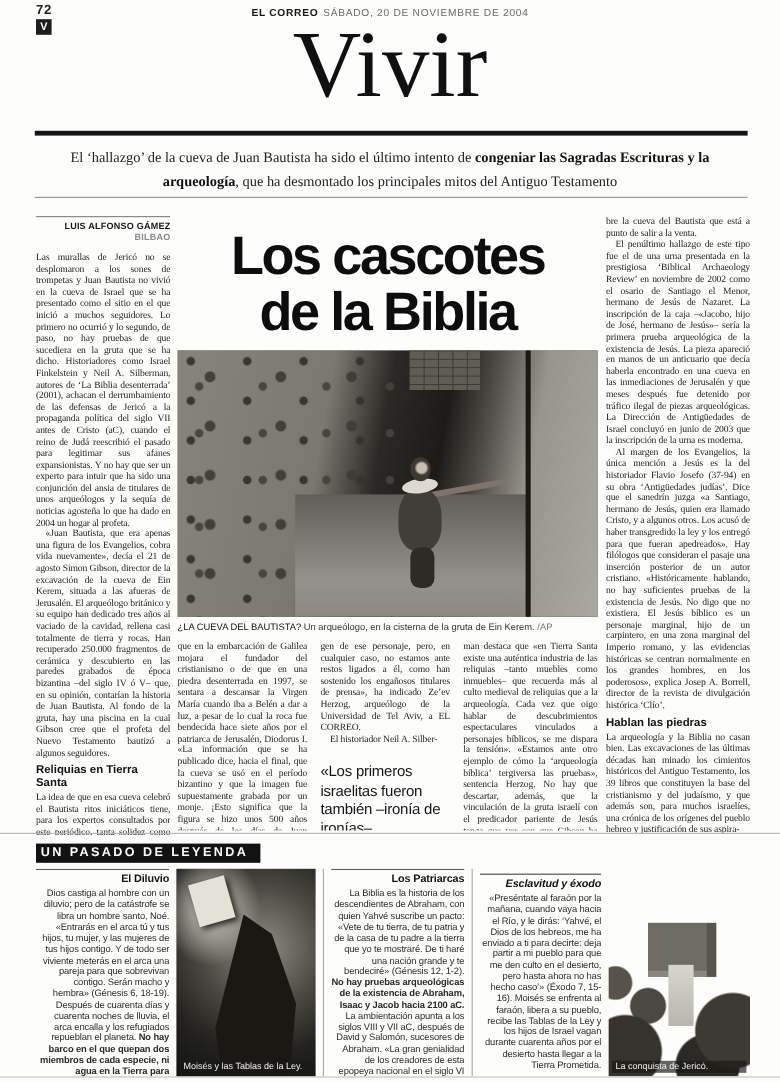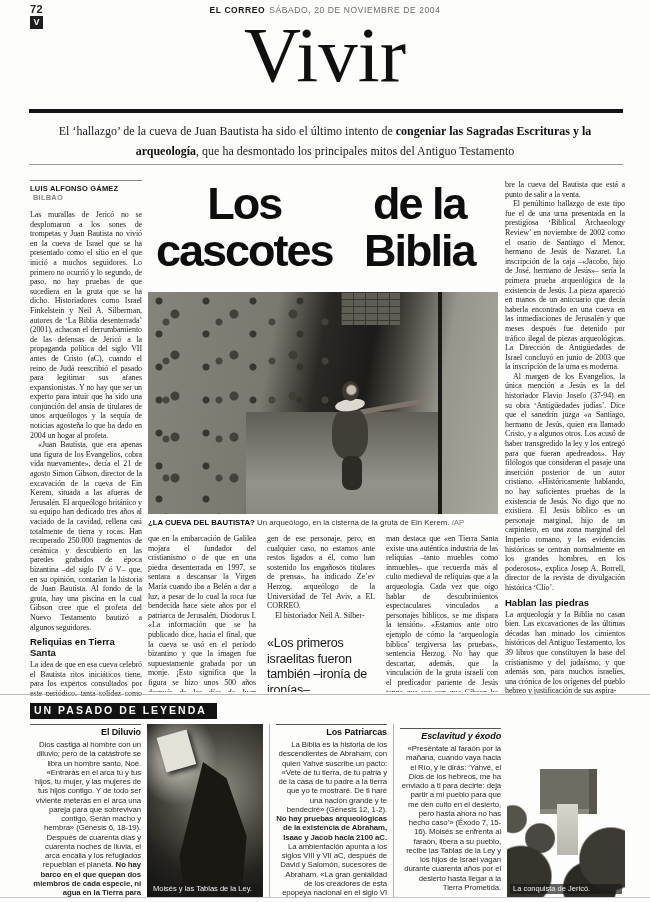--- a/index.html
+++ b/index.html
@@ -27,28 +27,28 @@
   
   .article{position:absolute;top:180px;left:30px;width:595px;height:516px;display:flex;}
   .bodycol{text-align:justify;font-size:8px;line-height:9.6px;letter-spacing:-.1px;
            overflow:hidden;color:#242322;}
   .bodycol p{margin:0;}
   .bodycol p + p{text-indent:8px;}
   .col1{width:112px;height:516px;}
   .col5{width:120px;height:516px;}
   .center{width:350px;margin:0 7px 0 6px;display:flex;flex-direction:column;}
 
-  .byline{border-top:1px solid #8a8a8a;padding-top:3px;margin-bottom:8px;text-align:left;
+  .byline{border-top:1px solid #8a8a8a;padding-top:3px;margin-bottom:8px;text-align:right;
           font:bold 7.5px "Liberation Sans",sans-serif;letter-spacing:.2px;color:#151515;}
   .byline .place{color:#8a8a8a;margin-left:3px;}
 
   .subhead{font:bold 9.5px "Liberation Sans",sans-serif;text-align:left;
            margin:4px 0 2px;letter-spacing:0;color:#111;text-indent:0;}
 
-  .headline{height:112px;display:flex;flex-direction:row;justify-content:center;
+  .headline{height:112px;display:flex;flex-direction:column;justify-content:center;
             text-align:center;font:bold 45px/47px "Liberation Sans",sans-serif;
             letter-spacing:-2px;color:#0d0d0d;}
 
   
   .photo{position:relative;width:350px;height:222px;overflow:hidden;background:#56544e;flex:none;}
   .ph-base{position:absolute;inset:0;
      background:linear-gradient(100deg,#86847b 0%,#7b796f 34%,#2a2925 47%,#1c1b18 60%,#4e4c45 69%,#97958c 80%,#aaa89f 100%);}
   .ph-speckles{position:absolute;left:0;top:0;width:52%;height:100%;opacity:.95;
      background-image:
        radial-gradient(circle 3px at 11px 9px,#34332e 0 3px,rgba(0,0,0,0) 4px),
@@ -69,21 +69,21 @@
   .ph-head{position:absolute;left:55.5%;top:40%;width:17px;height:20px;border-radius:50%;
      background:radial-gradient(circle at 55% 45%,#c6bfb2 0 4px,#3c3933 6px);}
   .ph-scarf{position:absolute;left:53.5%;top:48%;width:30px;height:12px;border-radius:50%;
      background:#ddd9cf;transform:rotate(-8deg);}
   .ph-body{position:absolute;left:52.5%;top:52%;width:36px;height:52px;border-radius:45% 45% 40% 40%;
      background:#413d37;}
   .ph-legs{position:absolute;left:55.5%;top:74%;width:20px;height:34px;border-radius:8px;
      background:#2e2b26;}
 
   .caption{font:7.8px/10px "Liberation Sans",sans-serif;color:#333;margin-top:4px;text-align:left;}
-  .caption .cap-label{font-weight:bold;color:#0f0f0f;}
+  .caption .cap-label{font-weight:normal;color:#0f0f0f;}
   .caption .credit{color:#777;}
 
   .subcols{display:flex;margin-top:6px;height:158px;overflow:hidden;}
   .col2{width:108px;height:158px;}
   .col3{width:108px;height:158px;margin:0 11px;}
   .col4{width:112px;height:158px;}
   .pullquote{font:12.5px/15.5px "Liberation Sans",sans-serif;font-weight:500;text-align:left;
              letter-spacing:-.2px;color:#161616;margin-top:16px;text-indent:0;}
 
   

